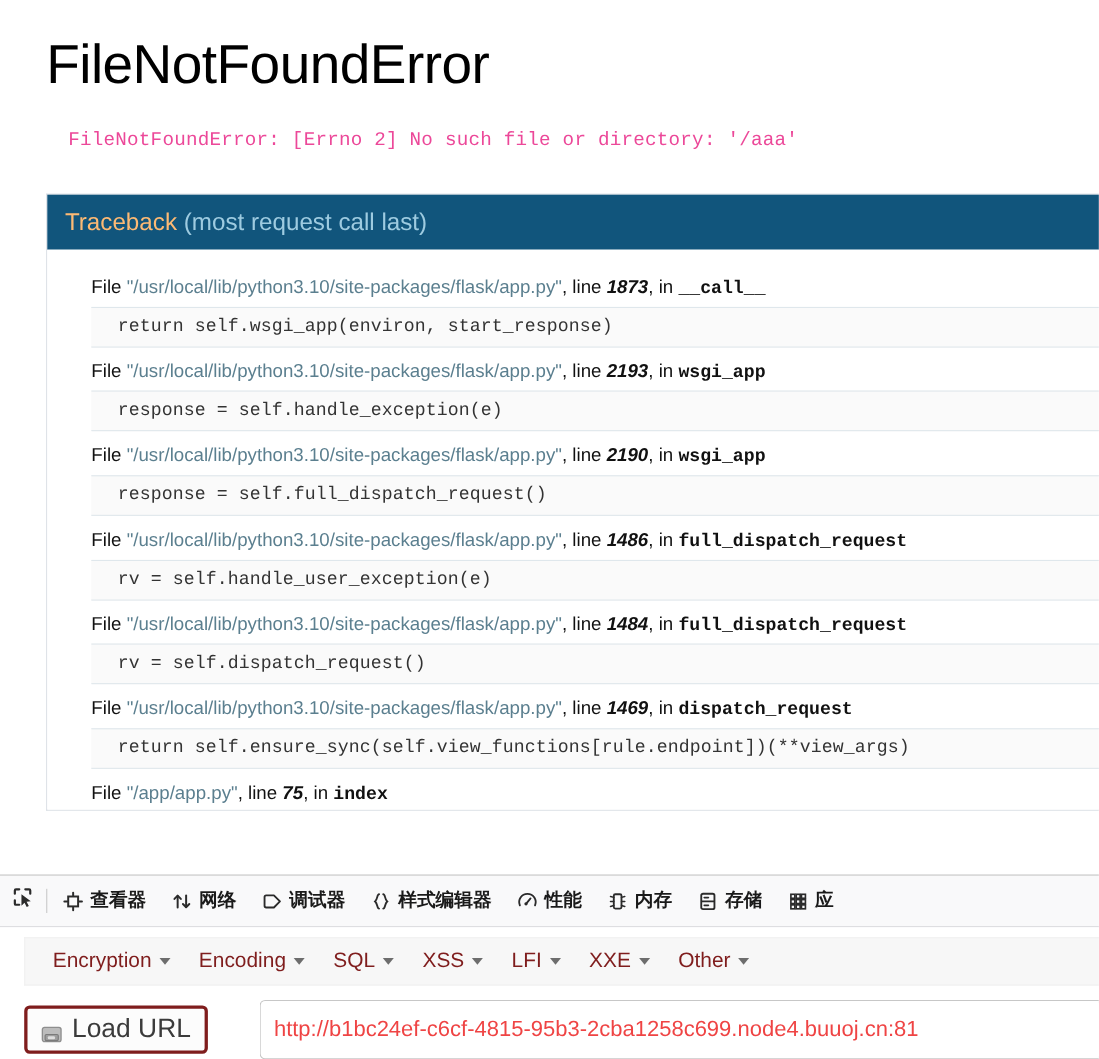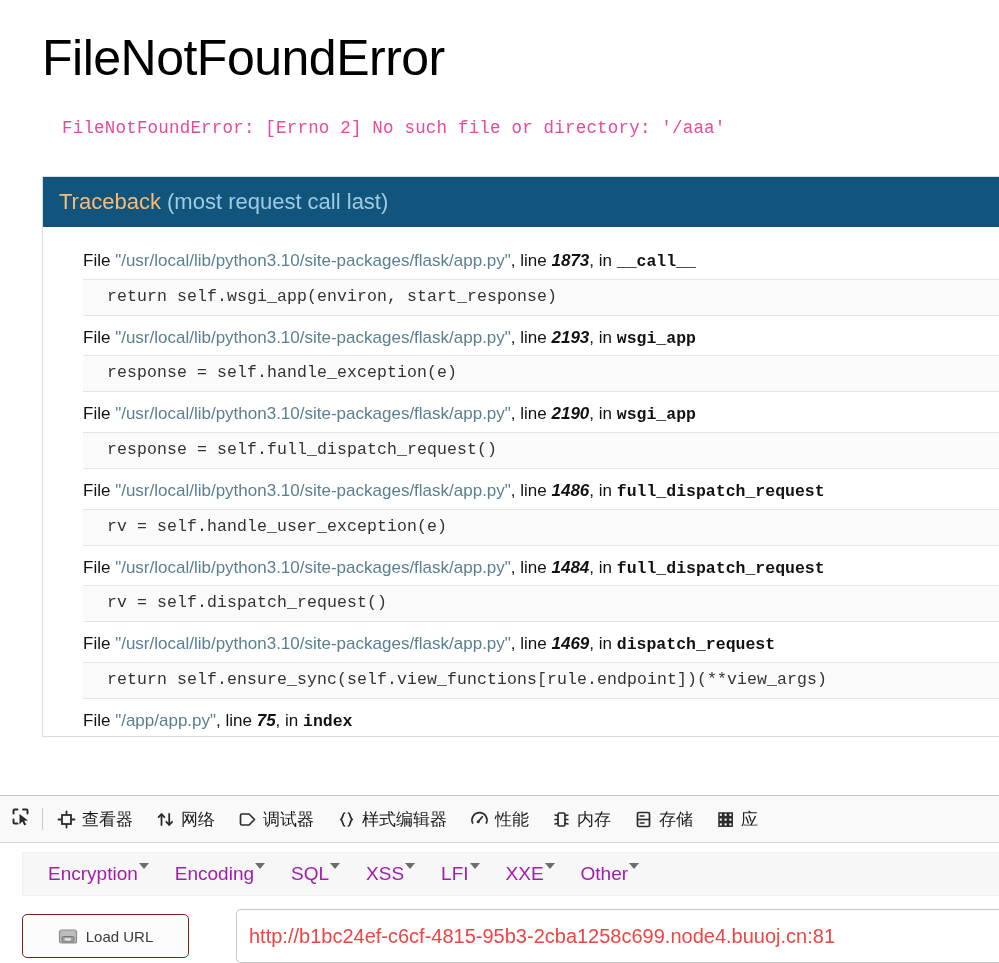--- a/index.html
+++ b/index.html
@@ -138,20 +138,21 @@
     width: 999px;
     height: 48px;
     background: #f9f9fa;
     border-top: 1px solid #c5c5c6;
     border-bottom: 1px solid #d7d7db;
     box-sizing: border-box;
     display: flex;
     align-items: center;
     overflow: hidden;
     white-space: nowrap;
+    font-weight: bold;
   }
 
   .dt-picker {
     display: flex;
     align-items: center;
     justify-content: center;
     width: 42px;
     height: 46px;
     flex: 0 0 auto;
   }
@@ -207,24 +208,25 @@
     border-right: none;
     box-sizing: border-box;
     display: flex;
     align-items: center;
     padding-left: 12px;
     white-space: nowrap;
   }
 
   .hb-menu-item {
     display: inline-flex;
-    gap: 1px;
+    align-items: center;
+    gap: 7px;
     padding: 0 13px;
     font-size: 19px;
-    color: #a21caf;
+    color: #7f1d1d;
     font-family: "Liberation Sans", sans-serif;
   }
   .hb-caret {
     width: 0;
     height: 0;
     border-left: 5px solid transparent;
     border-right: 5px solid transparent;
     border-top: 6px solid #6d6d6d;
     display: inline-block;
   }
@@ -237,28 +239,28 @@
     height: 54px;
   }
 
   .hb-loadurl {
     position: absolute;
     left: 22px;
     top: 5px;
     width: 167px;
     height: 44px;
     background: #fcfcfc;
-    border: 1px solid #7f1d1d;
+    border: 3px solid #7f1d1d;
     border-radius: 5px;
     box-sizing: border-box;
     display: flex;
     align-items: center;
     justify-content: center;
     gap: 8px;
-    font-size: 15px;
+    font-size: 24px;
     color: #3b3b3b;
     font-family: "Liberation Sans", sans-serif;
   }
 
   .drive-icon {
     width: 20px;
     height: 17px;
     position: relative;
     flex: 0 0 auto;
   }

